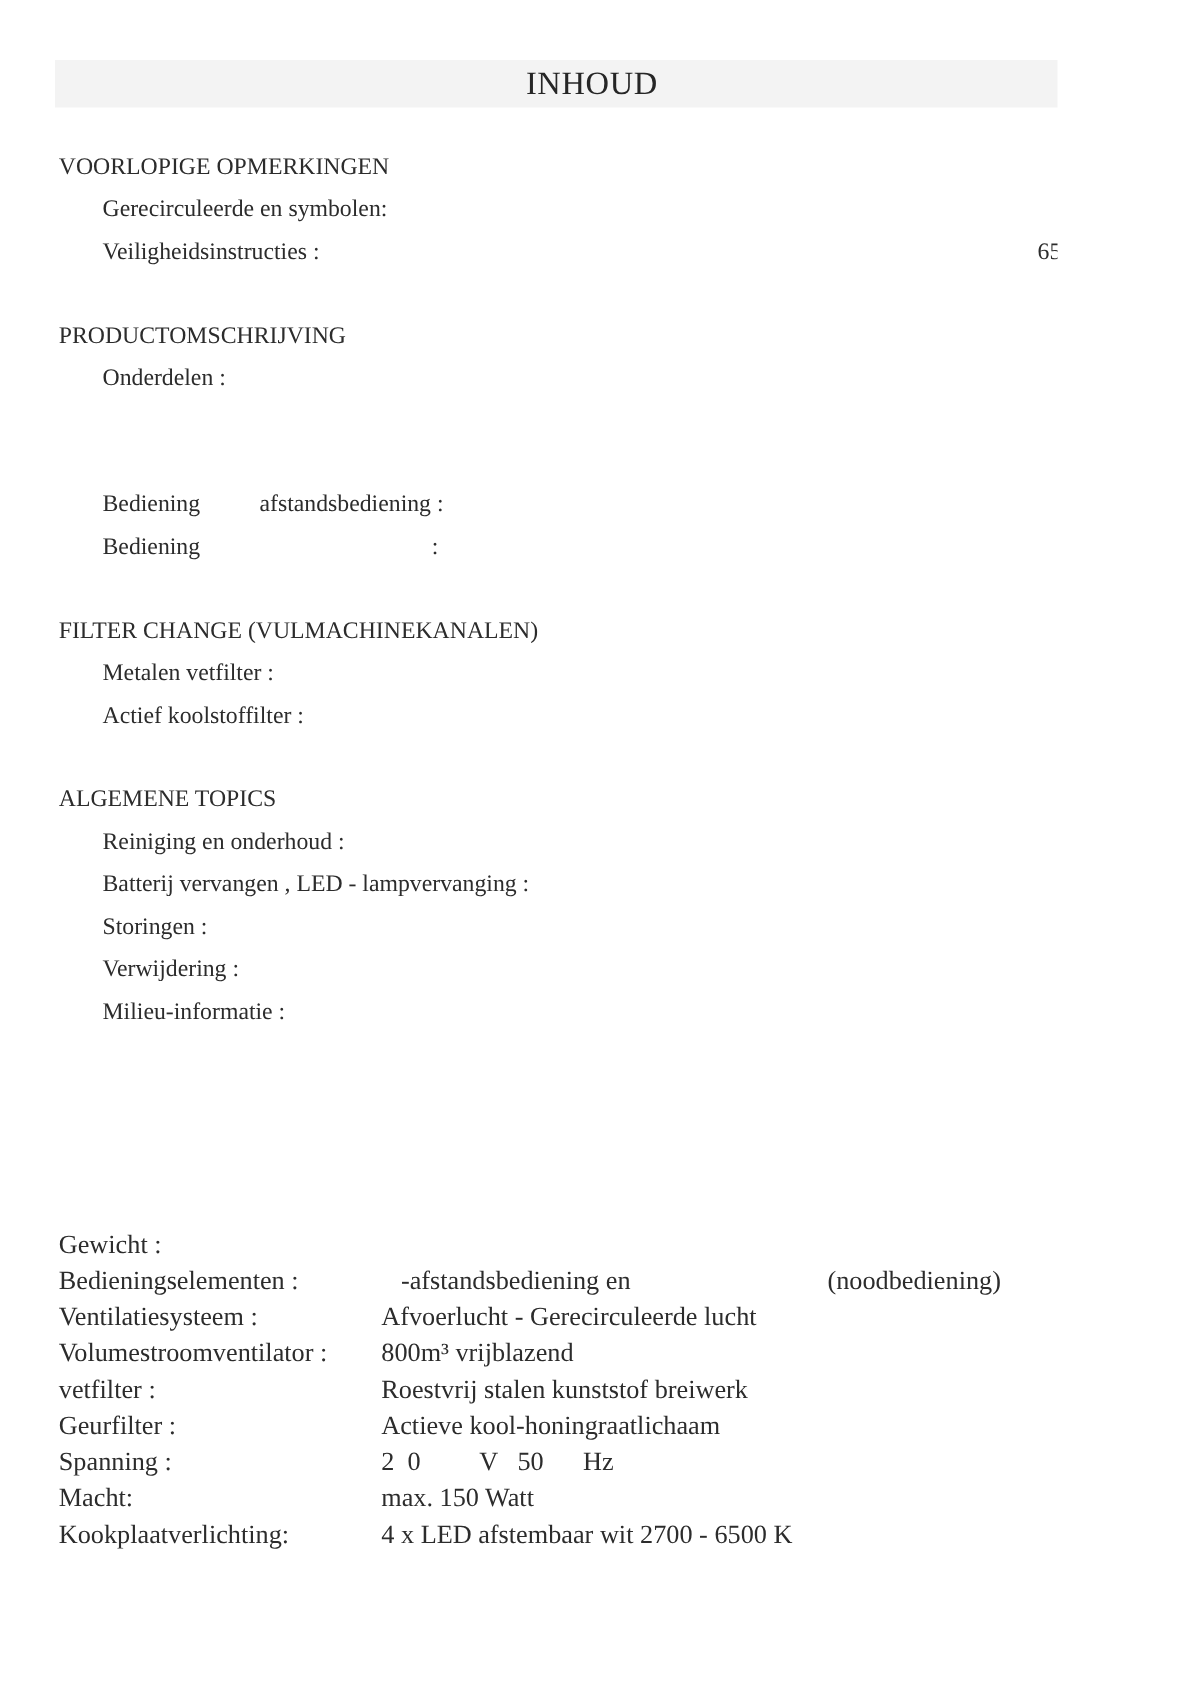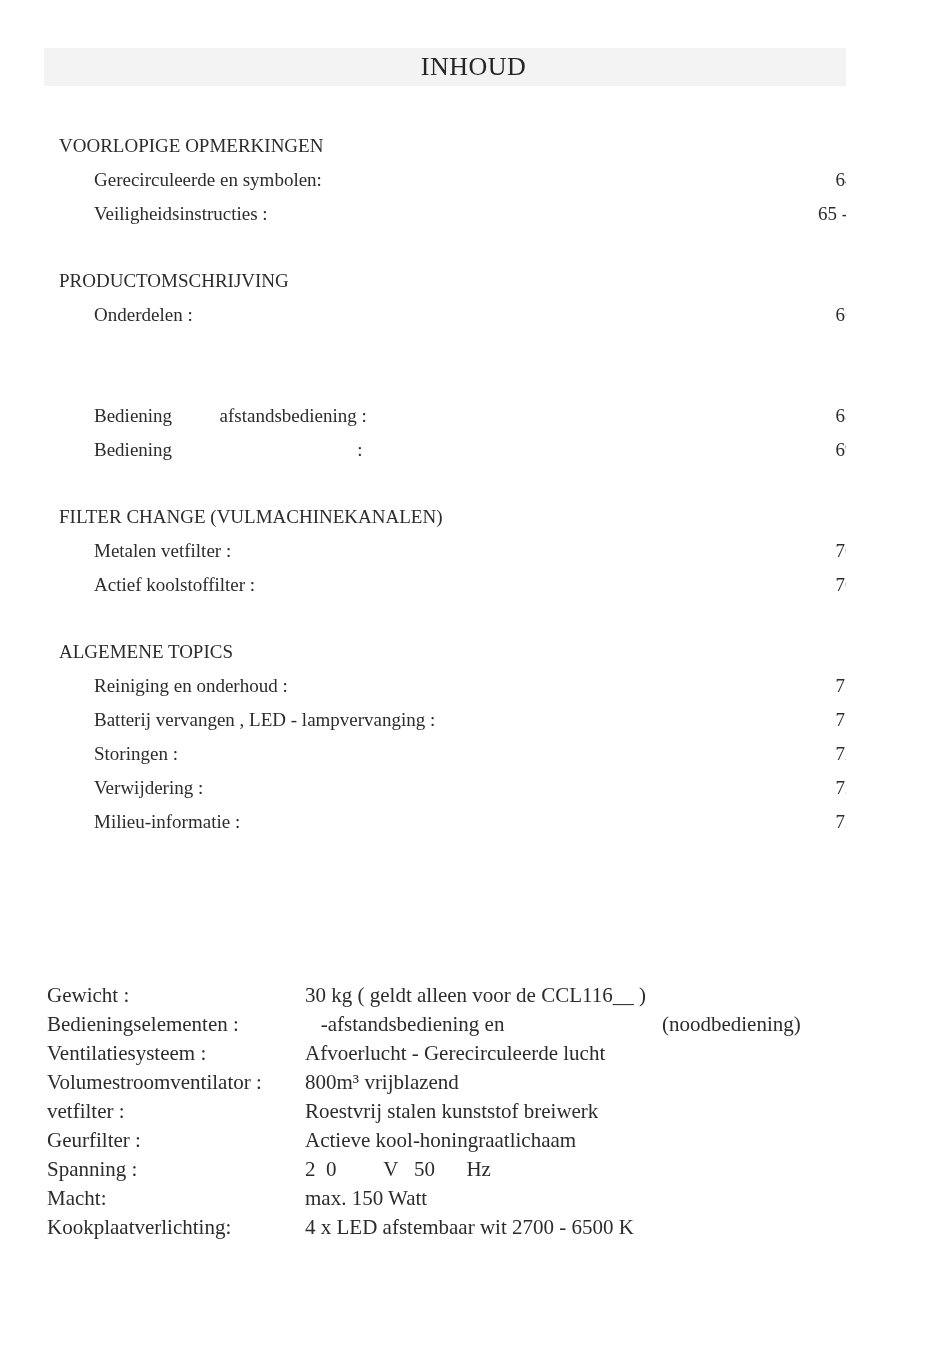--- a/index.html
+++ b/index.html
@@ -32,21 +32,21 @@
     letter-spacing: 0.5px;
     color: #262626;
   }
   .toc {
     position: absolute;
     left: 47px;
     top: 117px;
     width: 843px;
     font-size: 19px;
   }
-  .toc-section { margin: 12px; }
+  .toc-section { margin: 0; }
   .toc-section + .toc-section { margin-top: 33px; }
   .toc-section-title {
     height: 34px;
     line-height: 34px;
     white-space: pre;
   }
   .toc-row {
     display: flex;
     height: 34px;
     line-height: 34px;
@@ -165,21 +165,20 @@
         <span class="toc-label">Milieu-informatie :</span>
         <span class="toc-page">72</span>
       </div>
     </div>
 
   </div>
 
   <div class="specs">
     <div class="spec-row">
       <span class="spec-label">Gewicht :</span>
-      <span class="spec-value">30 kg ( geldt alleen voor de CCL116__ )</span>
     </div>
     <div class="spec-row">
       <span class="spec-label">Bedieningselementen :</span>
       <span class="spec-value">   -afstandsbediening en                              (noodbediening)</span>
     </div>
     <div class="spec-row">
       <span class="spec-label">Ventilatiesysteem :</span>
       <span class="spec-value">Afvoerlucht - Gerecirculeerde lucht</span>
     </div>
     <div class="spec-row">

